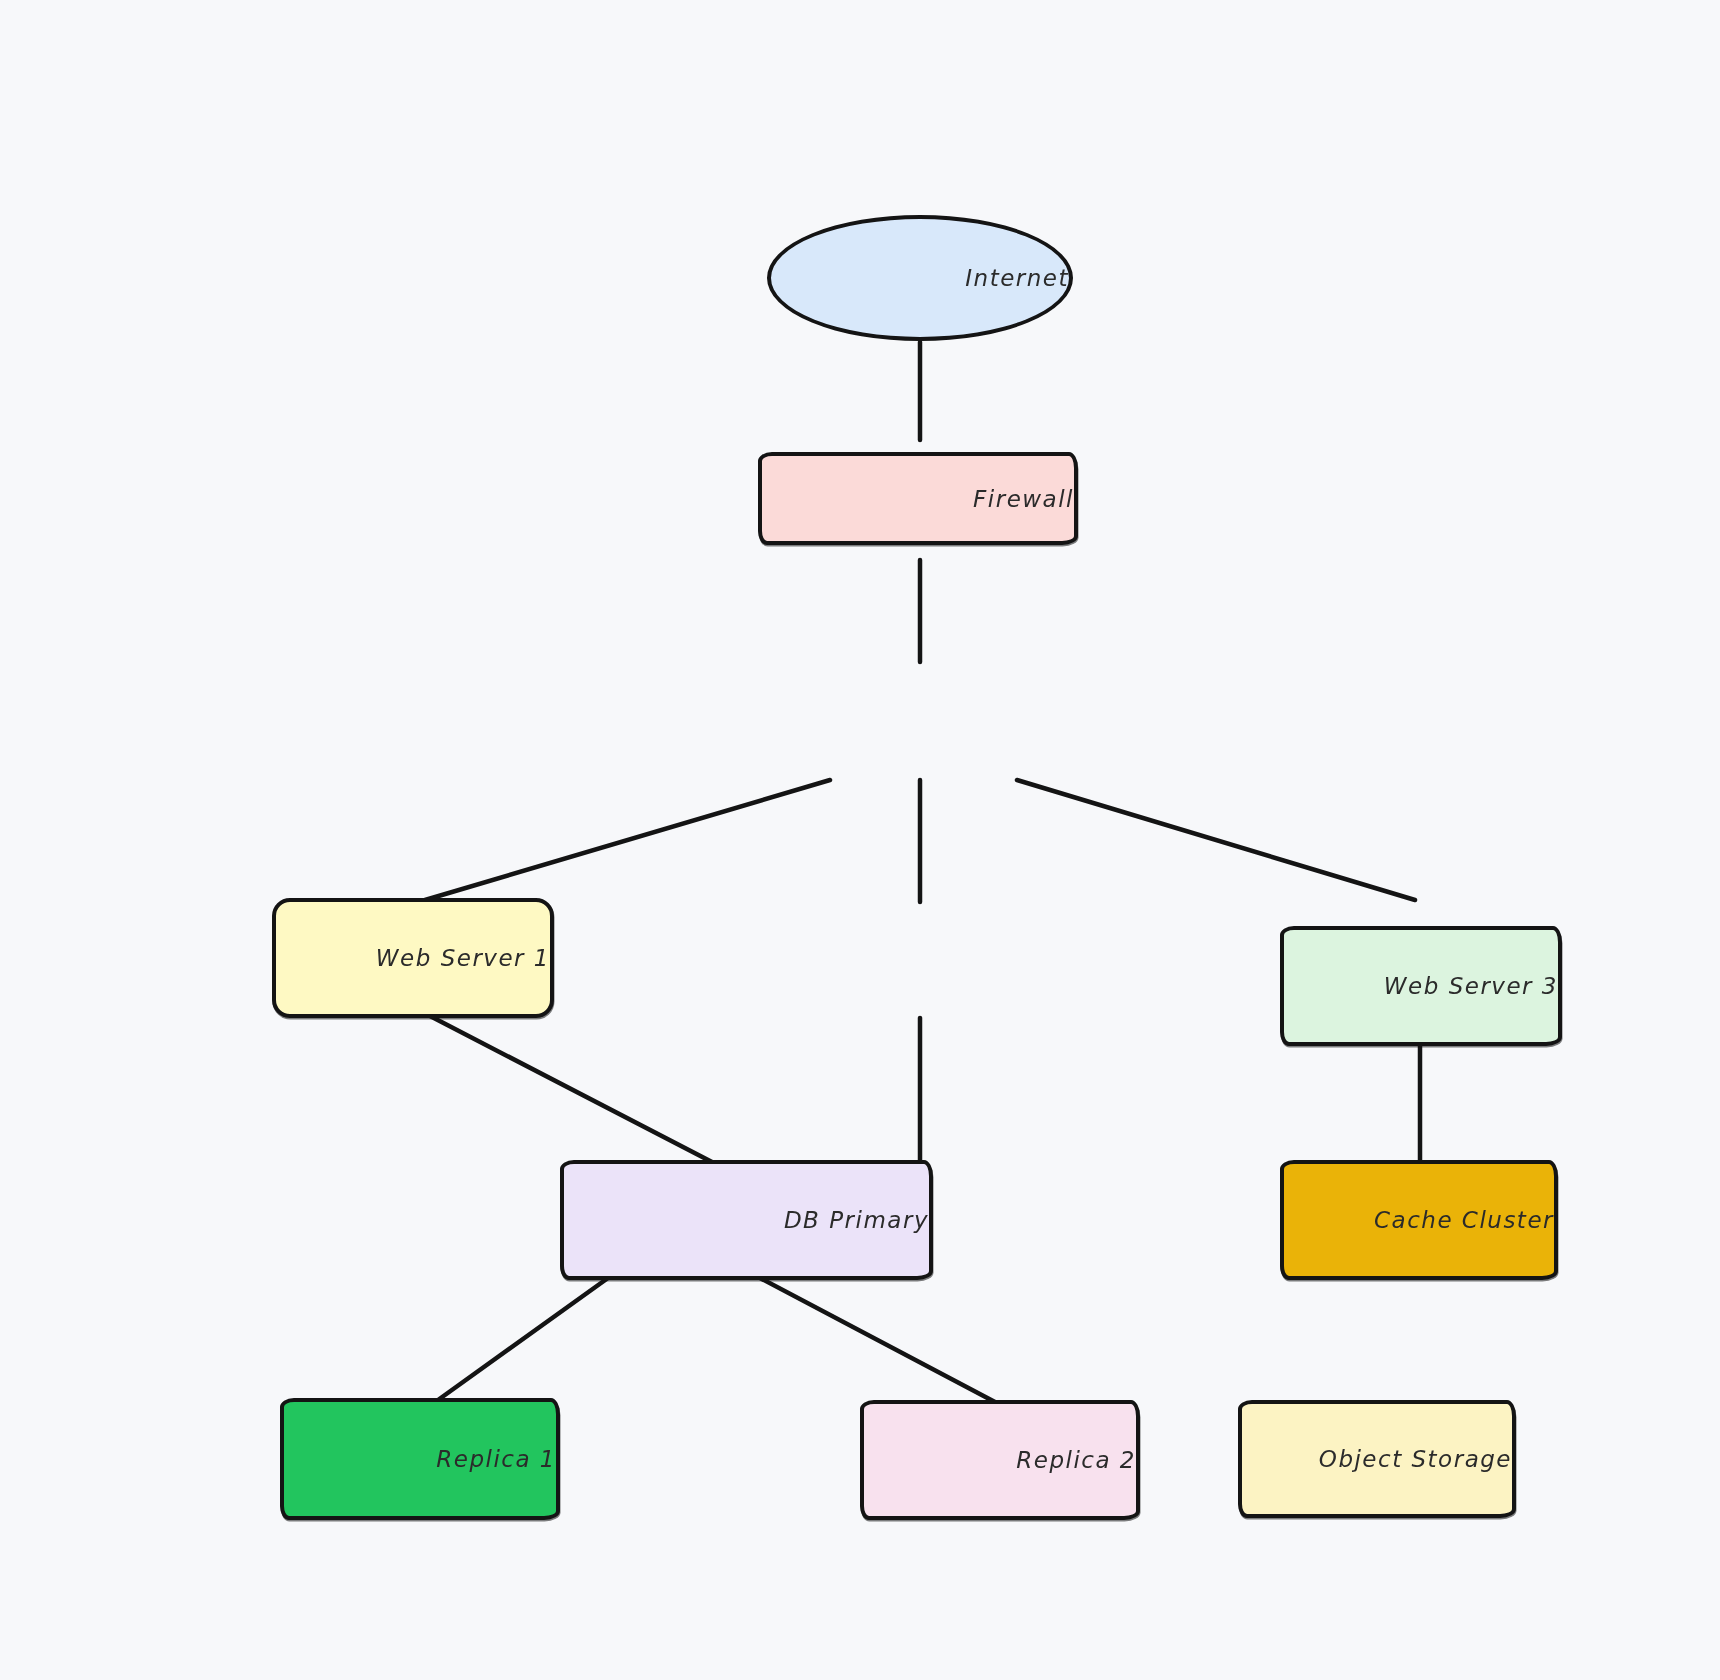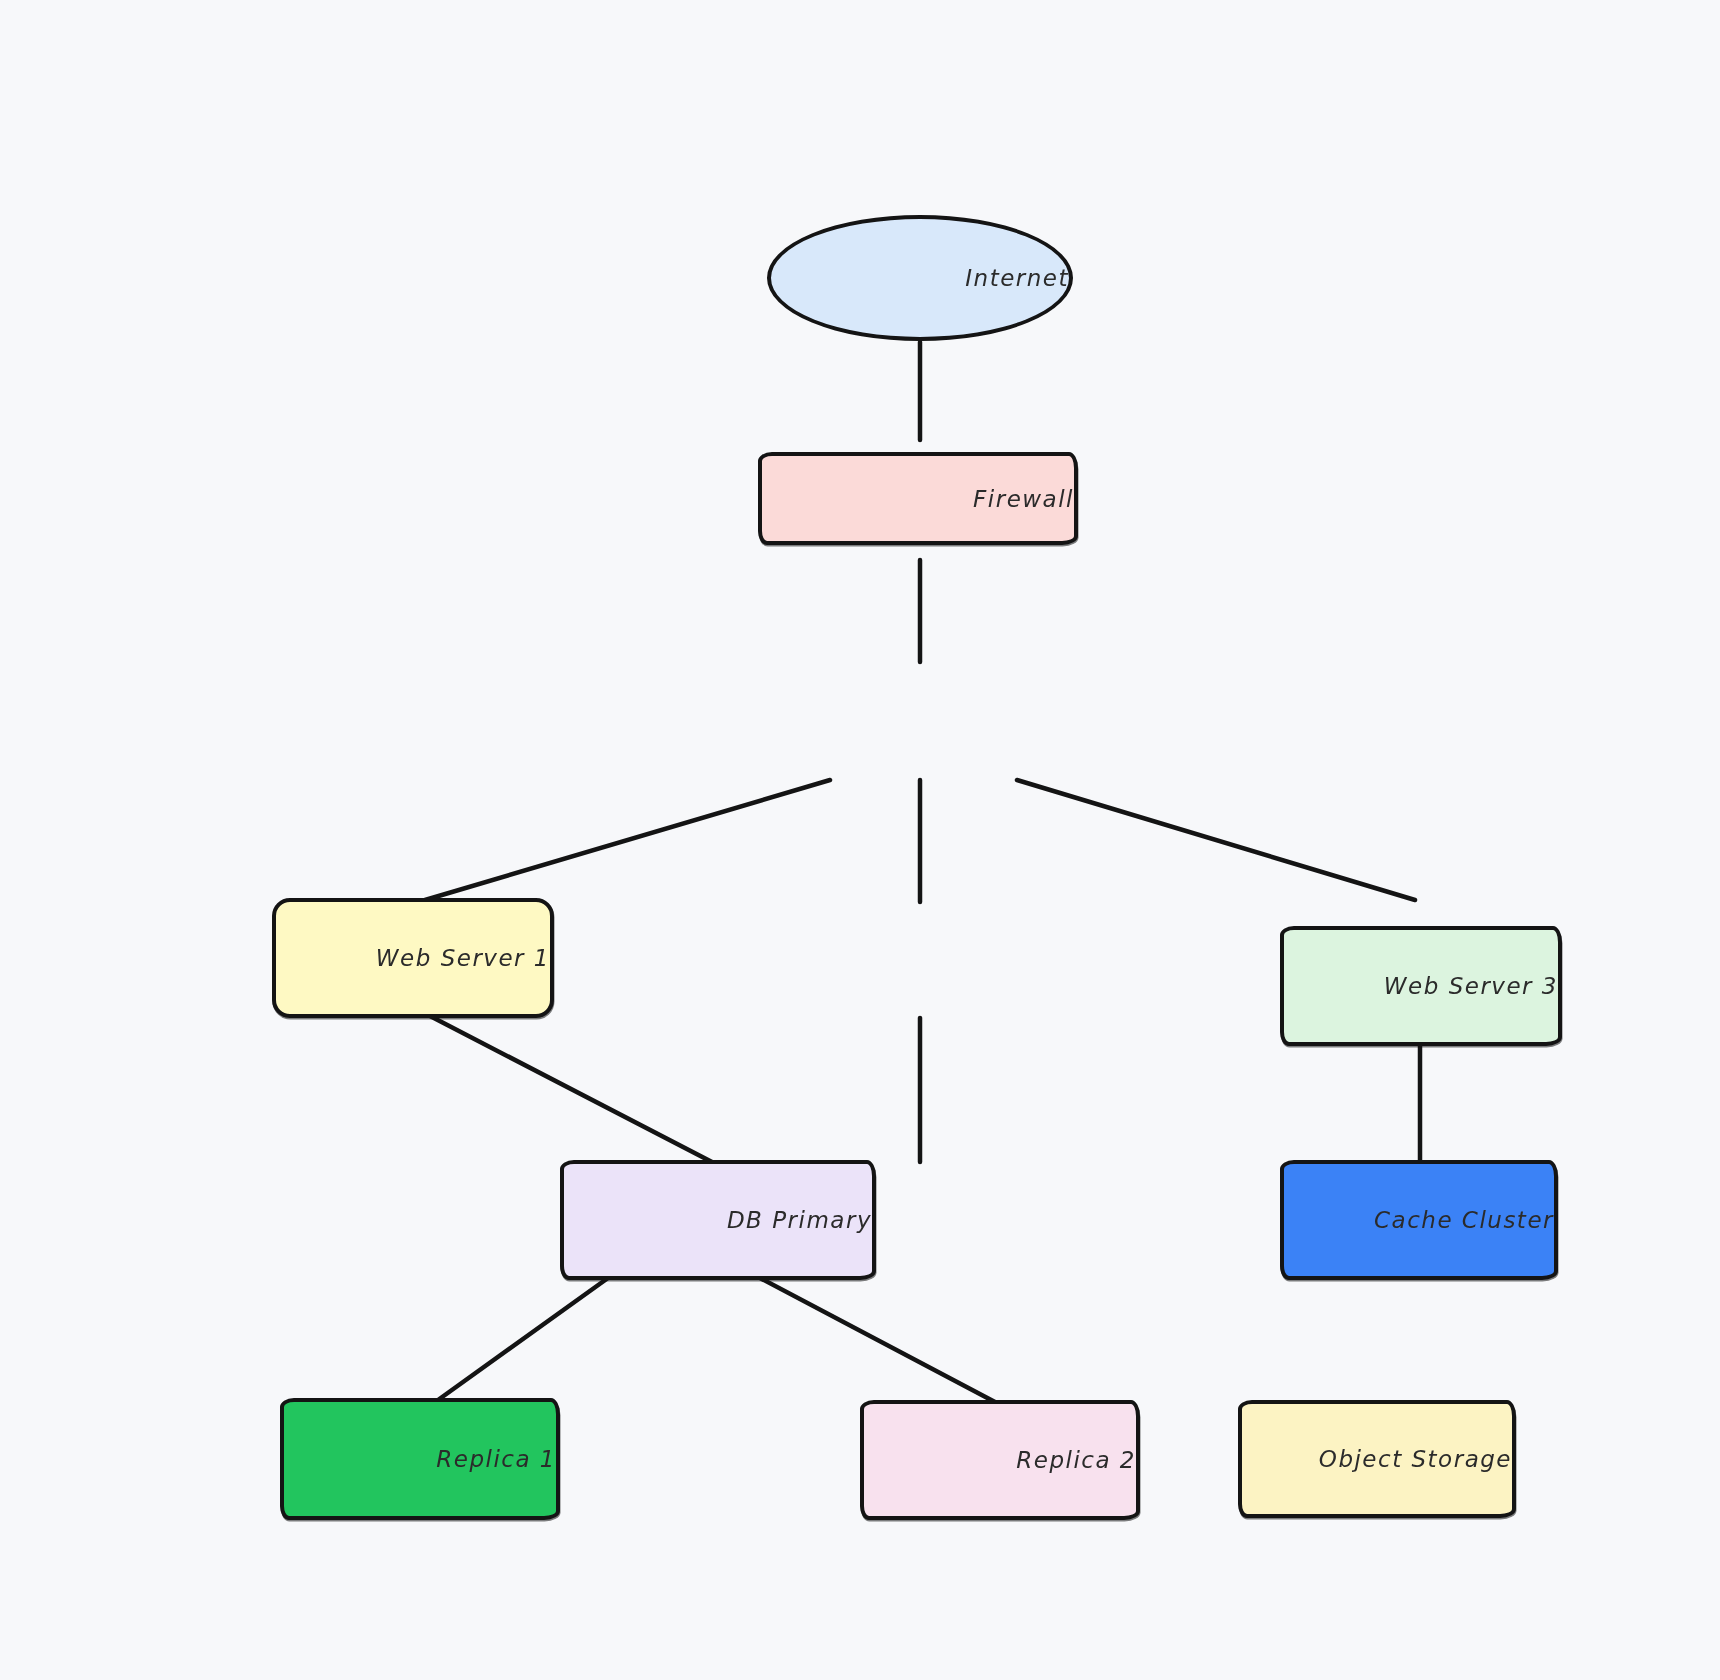--- a/index.html
+++ b/index.html
@@ -56,21 +56,21 @@
     pointer-events: none;
     white-space: nowrap;
   }
   
   #n-internet       { left: 767px;  top: 215px;  width: 306px; height: 126px; }
   #n-firewall       { left: 758px;  top: 452px;  width: 320px; height: 93px; }
   #n-load-balancer  { left: 760px;  top: 660px;  width: 318px; height: 122px; }
   #n-web-server-1   { left: 272px;  top: 898px;  width: 282px; height: 120px; }
   #n-web-server-2   { left: 778px;  top: 900px;  width: 282px; height: 120px; }
   #n-web-server-3   { left: 1280px; top: 898px;  width: 282px; height: 120px; }
-  #n-db-primary     { left: 560px;  top: 1160px; width: 316px; height: 120px; }
+  #n-db-primary     { left: 560px;  top: 1160px; width: 373px; height: 120px; }
   #n-cache-cluster  { left: 1280px; top: 1160px; width: 278px; height: 120px; }
   #n-replica-1      { left: 280px;  top: 1398px; width: 280px; height: 122px; }
   #n-replica-2      { left: 860px;  top: 1400px; width: 280px; height: 120px; }
   #n-object-storage { left: 1238px; top: 1400px; width: 278px; height: 118px; }
 </style>
 </head>
 <body>
 
 <div class="canvas">
 
@@ -102,21 +102,21 @@
 
 
   <div id="n-web-server-3" class="node rect" style="background-color: rgb(220, 244, 223); margin-top: 28px;">
     <span class="label">Web Server 3</span>
   </div>
 
   <div id="n-db-primary" class="node rect" style="background-color: rgb(235, 227, 249);">
     <span class="label">DB Primary</span>
   </div>
 
-  <div id="n-cache-cluster" class="node rect" style="background-color: #3b82f6;">
+  <div id="n-cache-cluster" class="node rect" style="background-color: #eab308;">
     <span class="label">Cache Cluster</span>
   </div>
 
   <div id="n-replica-1" class="node rect" style="background-color: #22c55e;">
     <span class="label">Replica 1</span>
   </div>
 
   <div id="n-replica-2" class="node rect" style="background-color: rgb(248, 225, 238);">
     <span class="label">Replica 2</span>
   </div>

